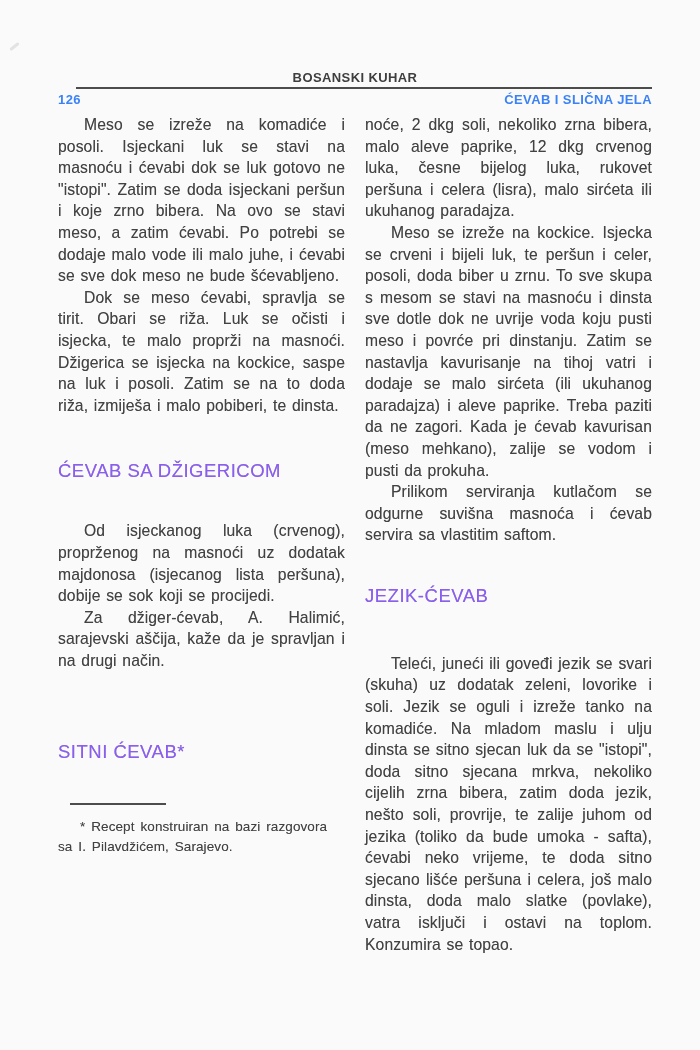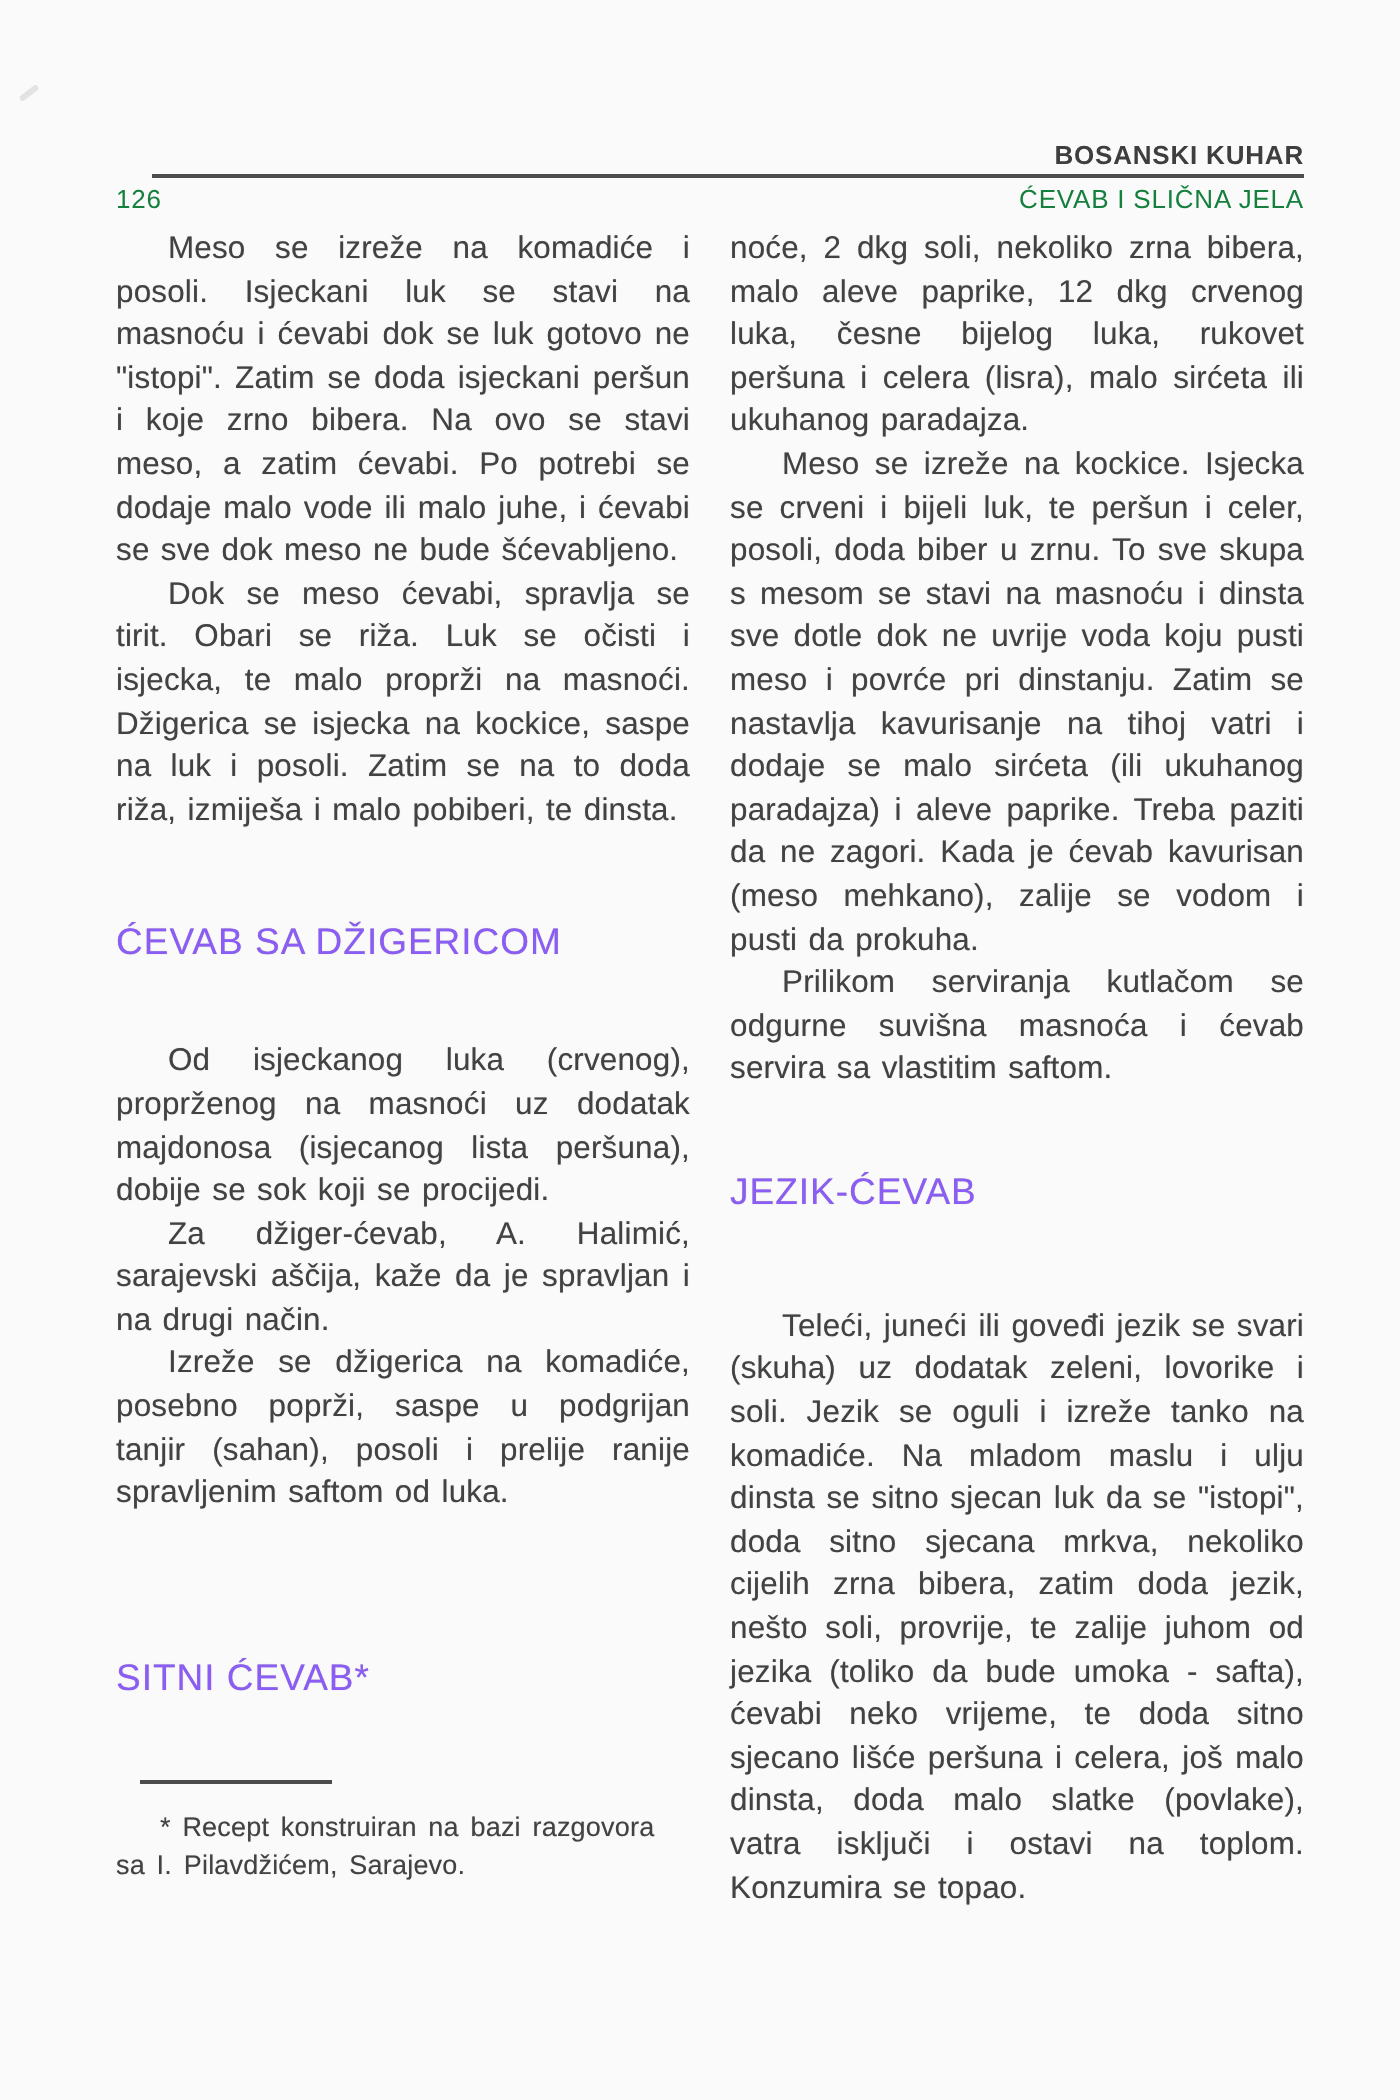--- a/index.html
+++ b/index.html
@@ -8,28 +8,28 @@
     width:700px; height:1050px;
     margin:0 auto;
     background:#fafafa;
     overflow:hidden;
     font-family:"Liberation Sans","DejaVu Sans",sans-serif;
     color:#424242;
   }
   
   .page-header { position:absolute; top:70px; left:58px; right:48px; }
   .book-title {
-    text-align:right; font-size:13px; font-weight:700;
+    text-align:center; font-size:13px; font-weight:700;
     letter-spacing:.4px; color:#3e3e3e; margin:0 0 2px 0;
   }
   .header-rule { height:2px; background:#4c4c4c; margin-left:18px; }
   .header-row {
     display:flex; justify-content:space-between;
-    font-size:13px; font-weight:400; letter-spacing:.4px;
-    color:#15803d; margin-top:3px;
+    font-size:13px; font-weight:700; letter-spacing:.4px;
+    color:#3b82f6; margin-top:3px;
   }
   
   .columns {
     position:absolute; top:114px; left:58px; right:48px;
     display:flex; gap:20px;
   }
   .col { width:287px; }
   .col p {
     margin:0; text-align:justify;
     font-size:15.7px; line-height:21.6px;
@@ -77,21 +77,20 @@
   <div class="columns">
 
     <div class="col">
       <p class="indent">Meso se izreže na komadiće i posoli. Isjeckani luk se stavi na masnoću i ćevabi dok se luk gotovo ne "istopi". Zatim se doda isjeckani peršun i koje zrno bibera. Na ovo se stavi meso, a zatim ćevabi. Po potrebi se dodaje malo vode ili malo juhe, i ćevabi se sve dok meso ne bude šćevabljeno.</p>
       <p class="indent">Dok se meso ćevabi, spravlja se tirit. Obari se riža. Luk se očisti i isjecka, te malo proprži na masnoći. Džigerica se isjecka na kockice, saspe na luk i posoli. Zatim se na to doda riža, izmiješa i malo pobiberi, te dinsta.</p>
 
       <h2 class="section-heading h-left-1">ĆEVAB SA DŽIGERICOM</h2>
 
       <p class="indent">Od isjeckanog luka (crvenog), proprženog na masnoći uz dodatak majdonosa (isjecanog lista peršuna), dobije se sok koji se procijedi.</p>
       <p class="indent">Za džiger-ćevab, A. Halimić, sarajevski aščija, kaže da je spravljan i na drugi način.</p>
-      <p class="indent">Izreže se džigerica na komadiće, posebno poprži, saspe u podgrijan tanjir (sahan), posoli i prelije ranije spravljenim saftom od luka.</p>
 
       <h2 class="section-heading h-left-2">SITNI ĆEVAB*</h2>
 
 
       <div class="footnote">
         <div class="footnote-rule"></div>
         <p>* Recept konstruiran na bazi razgovora sa I. Pilavdžićem, Sarajevo.</p>
       </div>
     </div>
 

